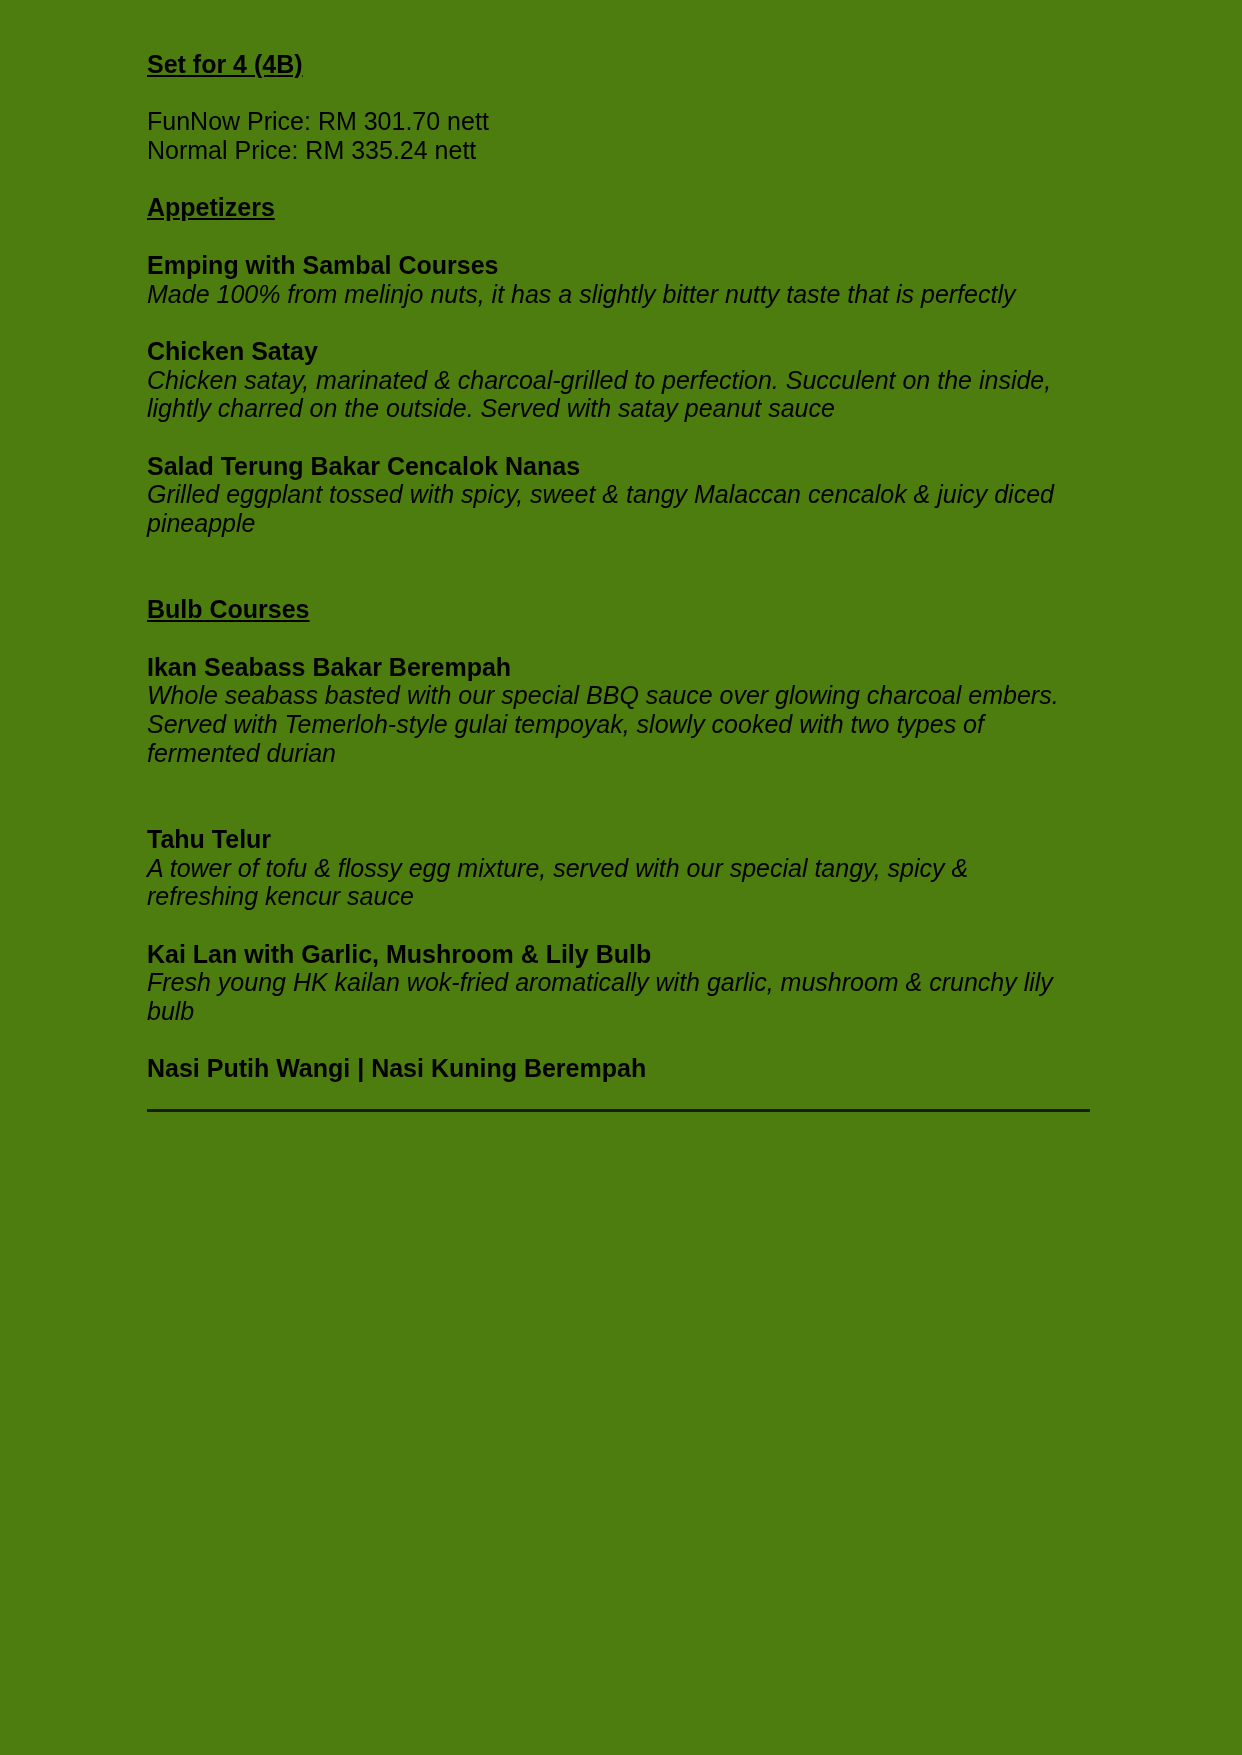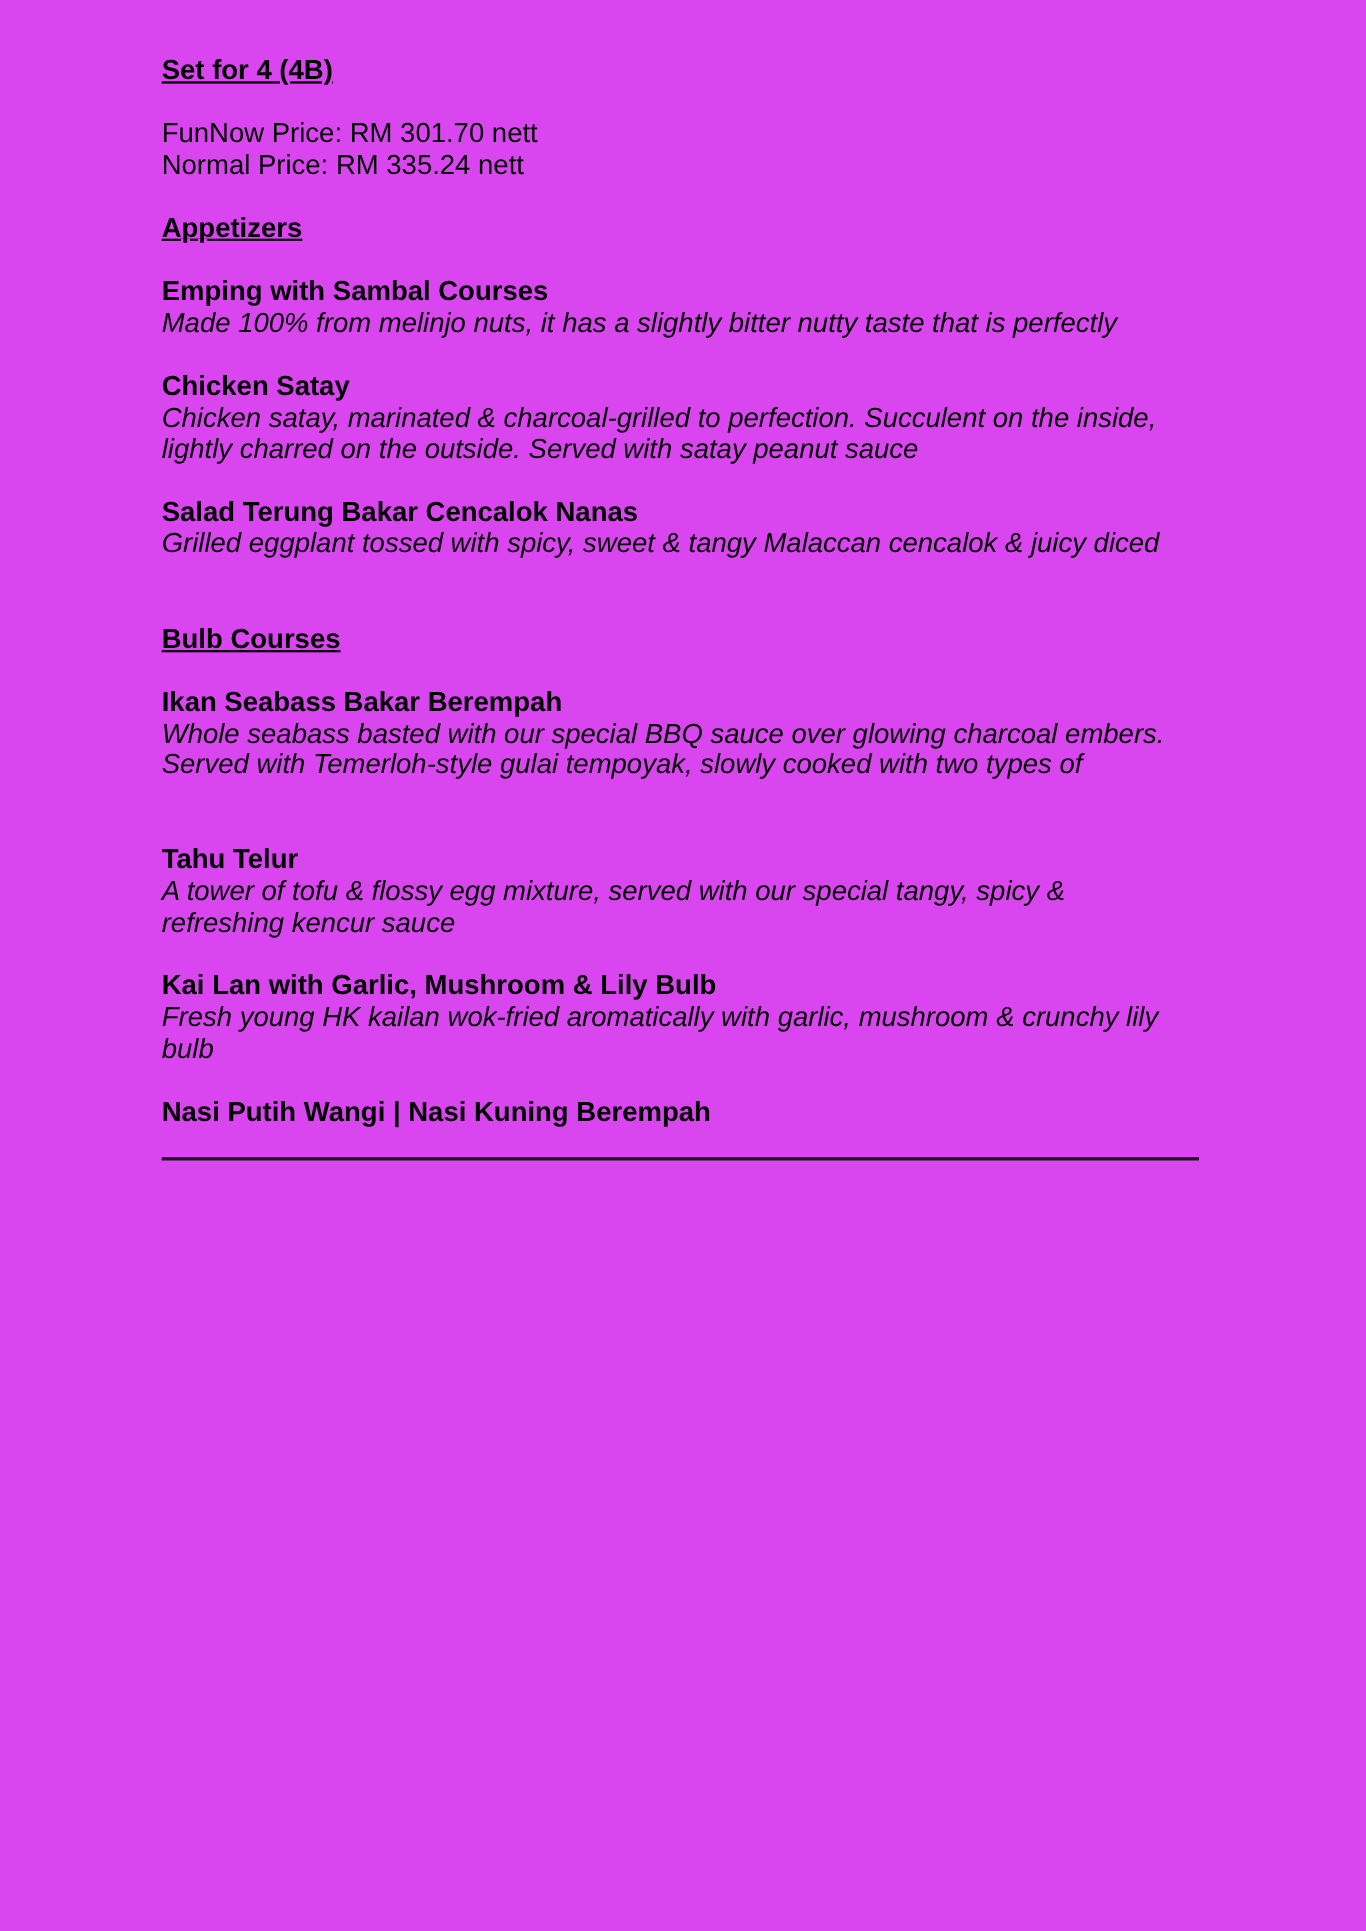--- a/index.html
+++ b/index.html
@@ -1,20 +1,20 @@
 <!DOCTYPE html>
 <html><head>
 <meta charset="utf-8">
 <style>
   html, body { margin: 0; padding: 0; background: #ffffff; }
   .page {
     position: relative;
     width: 1242px;
     height: 1755px;
-    background: #d946ef;
+    background: #4d7c0f;
     color: #000000;
     font-family: "Liberation Sans", sans-serif;
     font-size: 25px;
     line-height: 28.7px;
     overflow: hidden;
   }
   .content {
     position: absolute;
     left: 147px;
     top: 50px;
@@ -52,29 +52,31 @@
     <div class="desc">Made 100% from melinjo nuts, it has a slightly bitter nutty taste that is perfectly</div>
     <div class="sp"></div>
 
     <div class="h">Chicken Satay</div>
     <div class="desc">Chicken satay, marinated &amp; charcoal-grilled to perfection. Succulent on the inside,</div>
     <div class="desc">lightly charred on the outside. Served with satay peanut sauce</div>
     <div class="sp"></div>
 
     <div class="h">Salad Terung Bakar Cencalok Nanas</div>
     <div class="desc">Grilled eggplant tossed with spicy, sweet &amp; tangy Malaccan cencalok &amp; juicy diced</div>
+    <div class="desc">pineapple</div>
     <div class="sp"></div>
     <div class="sp"></div>
 
     <div class="h u">Bulb Courses</div>
     <div class="sp"></div>
 
     <div class="h">Ikan Seabass Bakar Berempah</div>
     <div class="desc">Whole seabass basted with our special BBQ sauce over glowing charcoal embers.</div>
     <div class="desc">Served with Temerloh-style gulai tempoyak, slowly cooked with two types of</div>
+    <div class="desc">fermented durian</div>
     <div class="sp"></div>
 
     <div class="sp"></div>
 
     <div class="h">Tahu Telur</div>
     <div class="desc">A tower of tofu &amp; flossy egg mixture, served with our special tangy, spicy &amp;</div>
     <div class="desc">refreshing kencur sauce</div>
     <div class="sp"></div>
 
     <div class="h">Kai Lan with Garlic, Mushroom &amp; Lily Bulb</div>

